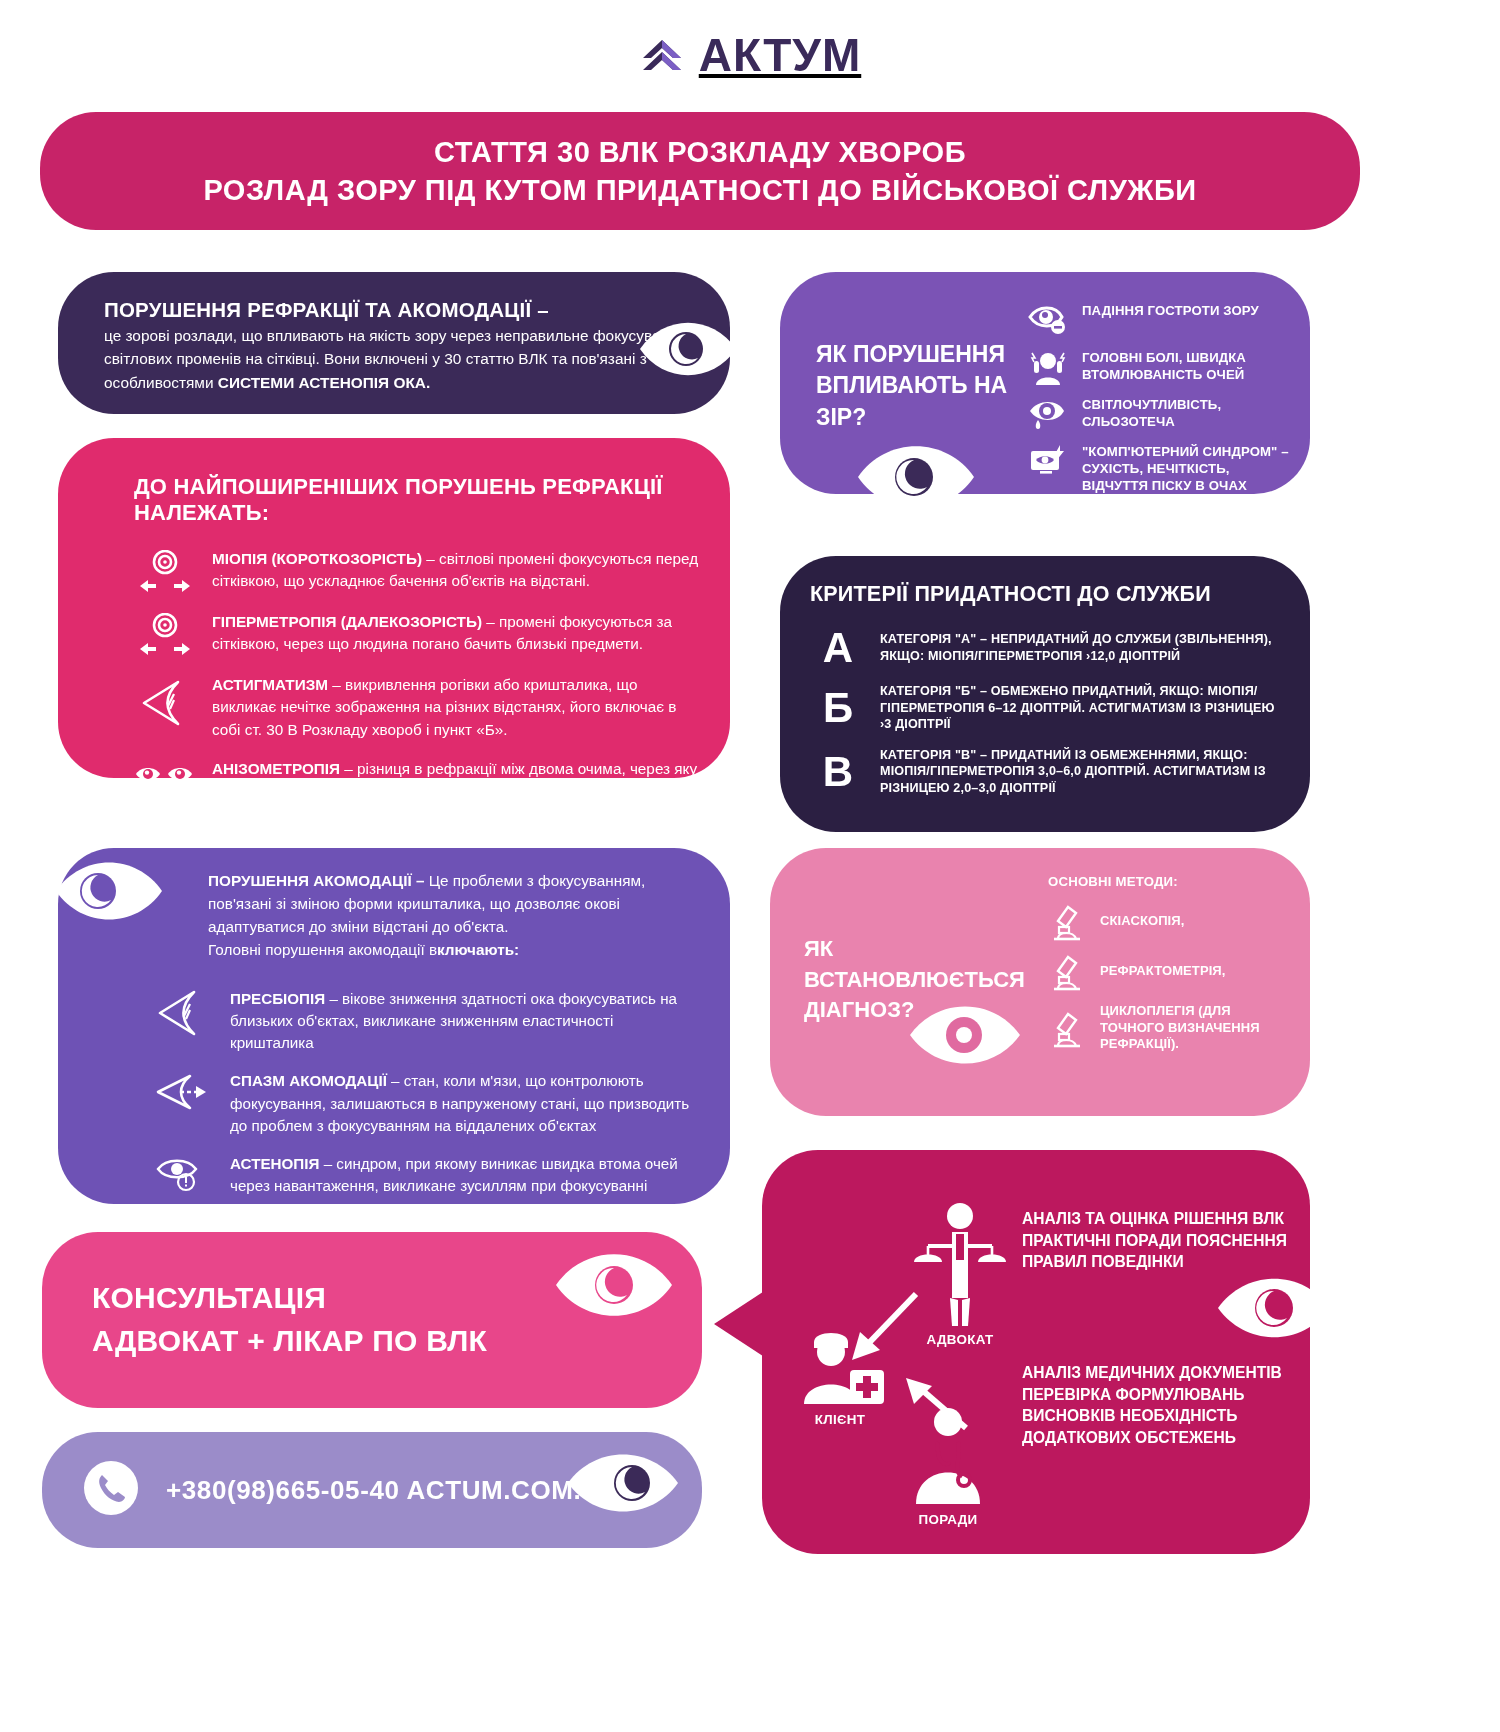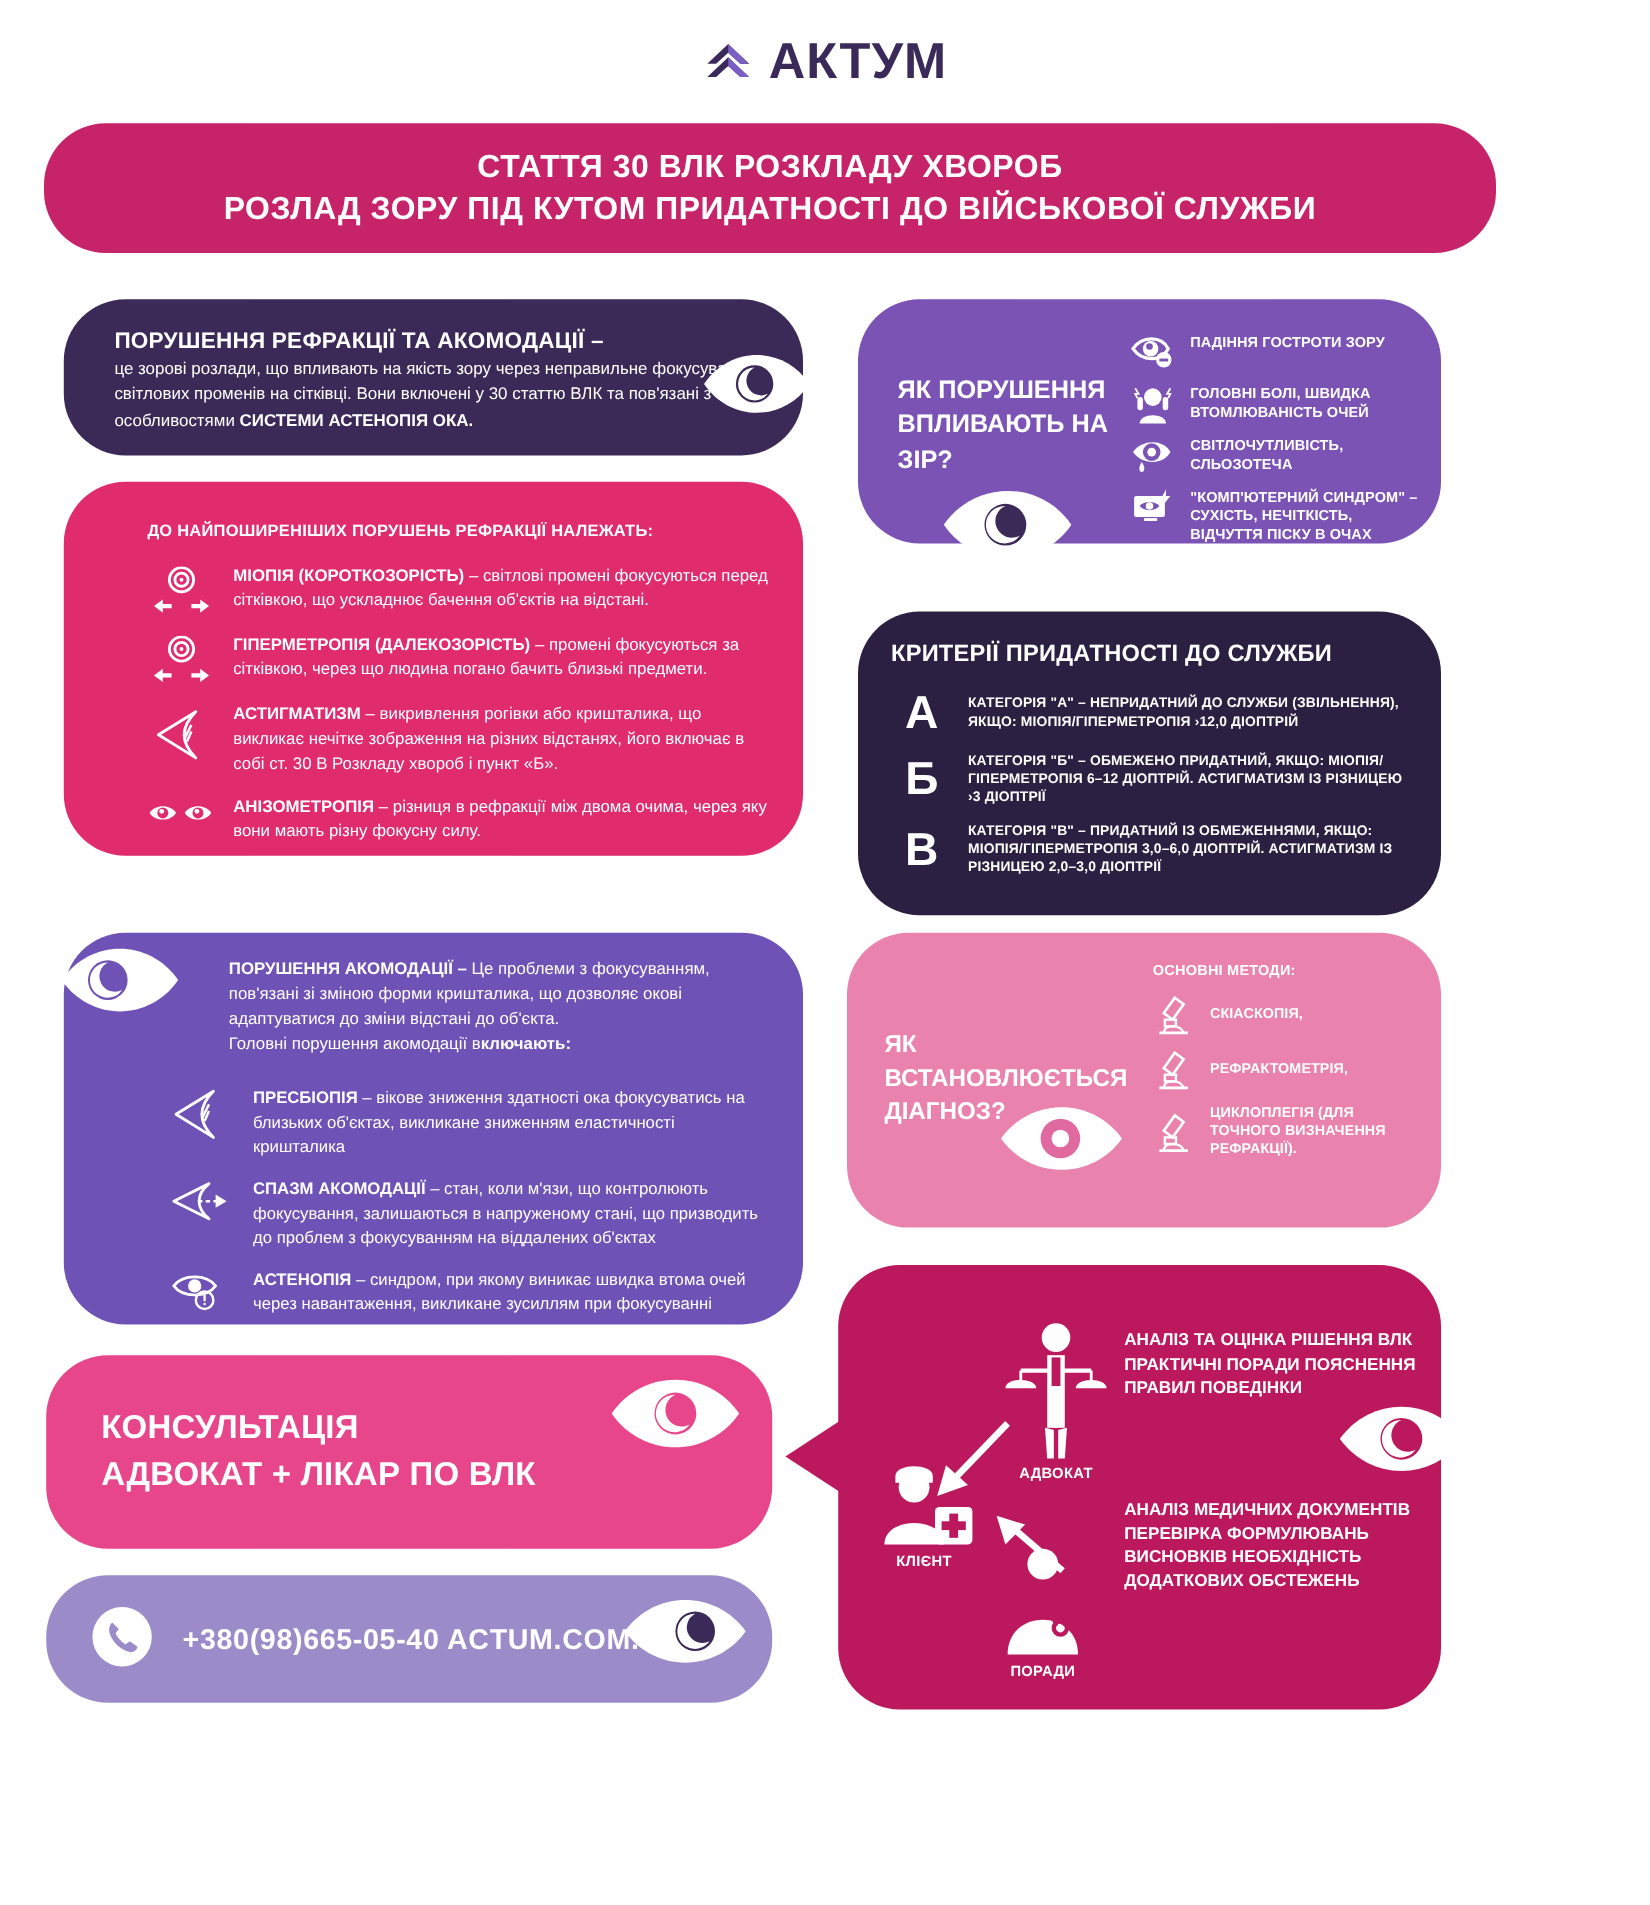--- a/index.html
+++ b/index.html
@@ -7,20 +7,21 @@
     width: 1500px;
     background: #ffffff;
     font-family: "Liberation Sans", sans-serif;
   }
   body { width: 1500px; height: 1732px; position: relative; overflow: hidden; }
 
   
   .logo-wrap {
     height: 110px; display: flex; align-items: center; justify-content: center;
     gap: 14px;
+    text-decoration: underline;
   }
   .logo-mark { width: 46px; height: 46px; position: relative; }
   .logo-text {
     font-size: 46px; font-weight: bold; letter-spacing: 1px;
     color: #3a2a5a;
   }
 
   
   .card { position: absolute; color: #fff; }
 
@@ -64,21 +65,21 @@
   .sym-row .t { font-size: 13.2px; font-weight: bold; line-height: 1.3; letter-spacing: .1px; }
   .ic { width: 40px; min-width: 40px; height: 36px; }
 
   
   #card-reflist {
     left: 58px; top: 438px; width: 672px; height: 340px;
     background: #e02b6d;
     border-radius: 56px 56px 56px 56px;
     padding: 36px 28px 0 76px;
   }
-  #card-reflist .heading { font-size: 15px; font-weight: bold; letter-spacing: .2px; margin-bottom: 22px; }
+  #card-reflist .heading { font-size: 22px; font-weight: bold; letter-spacing: .2px; margin-bottom: 22px; }
   .ref-row { display: flex; gap: 16px; margin-bottom: 17px; align-items: flex-start; }
   .ref-row .txt { font-size: 15.3px; line-height: 1.46; }
   .ref-row .txt b { font-weight: bold; }
   .ic2 { width: 62px; min-width: 62px; height: 46px; padding-top: 2px; }
 
   
   #card-criteria {
     left: 780px; top: 522px; width: 530px; height: 276px;
     background: #2b1f42;
     border-radius: 56px 56px 56px 56px;

